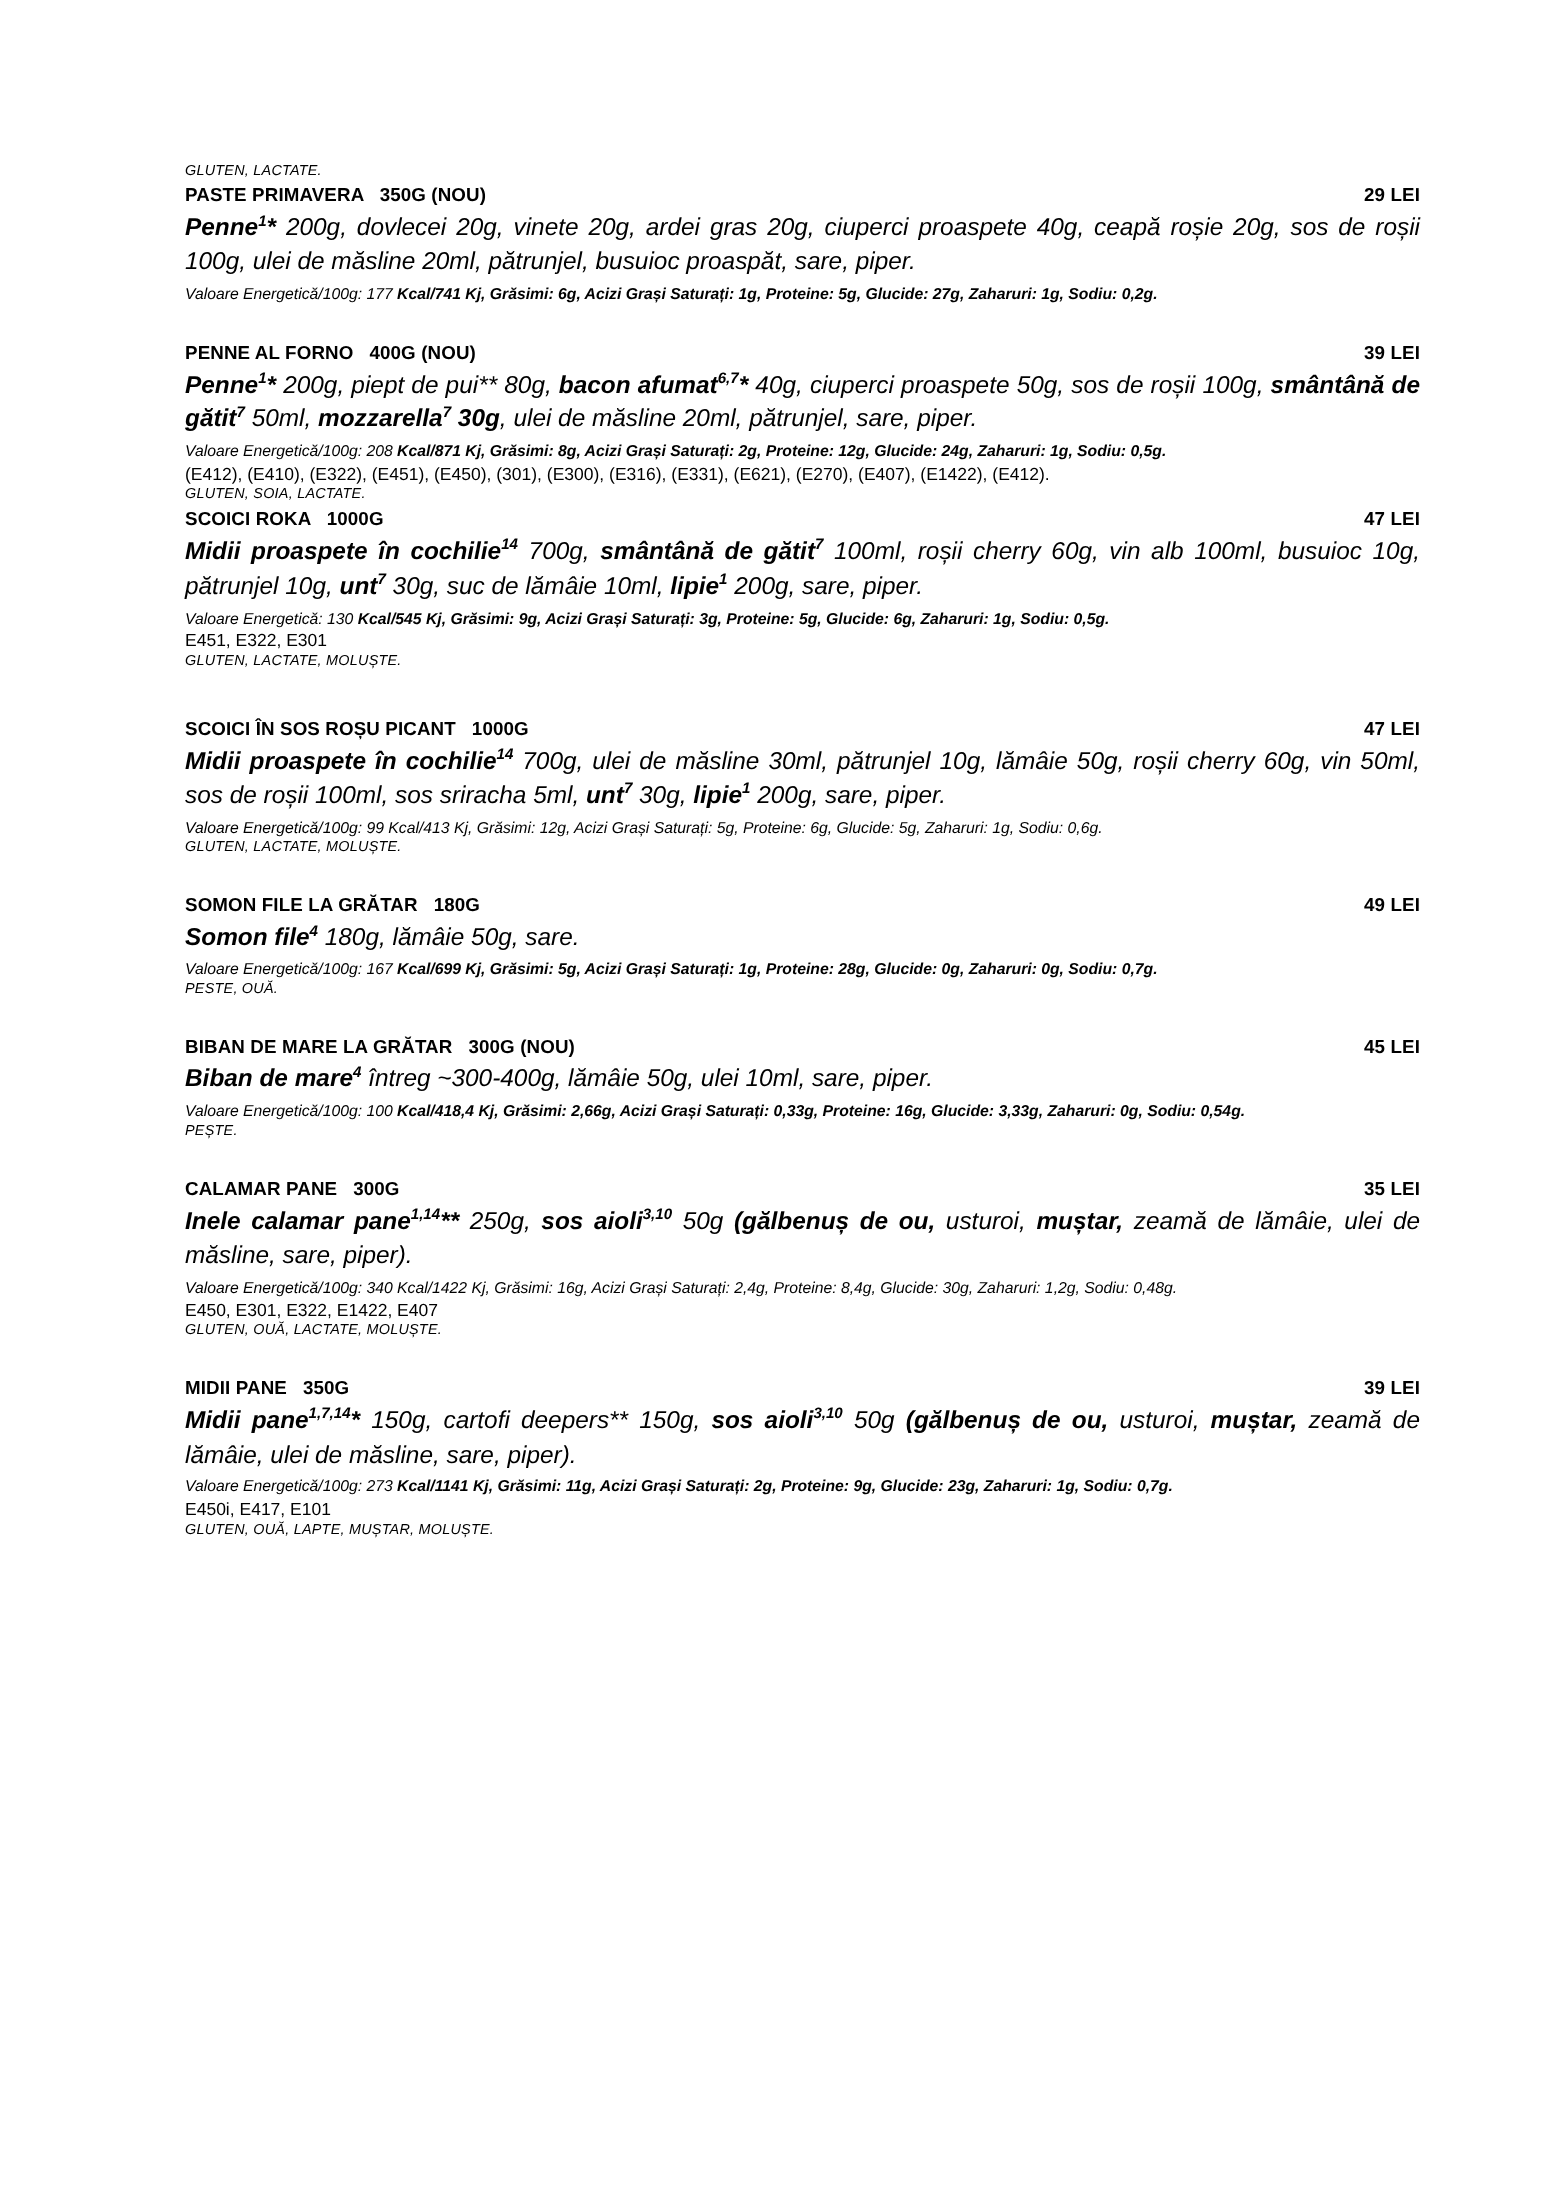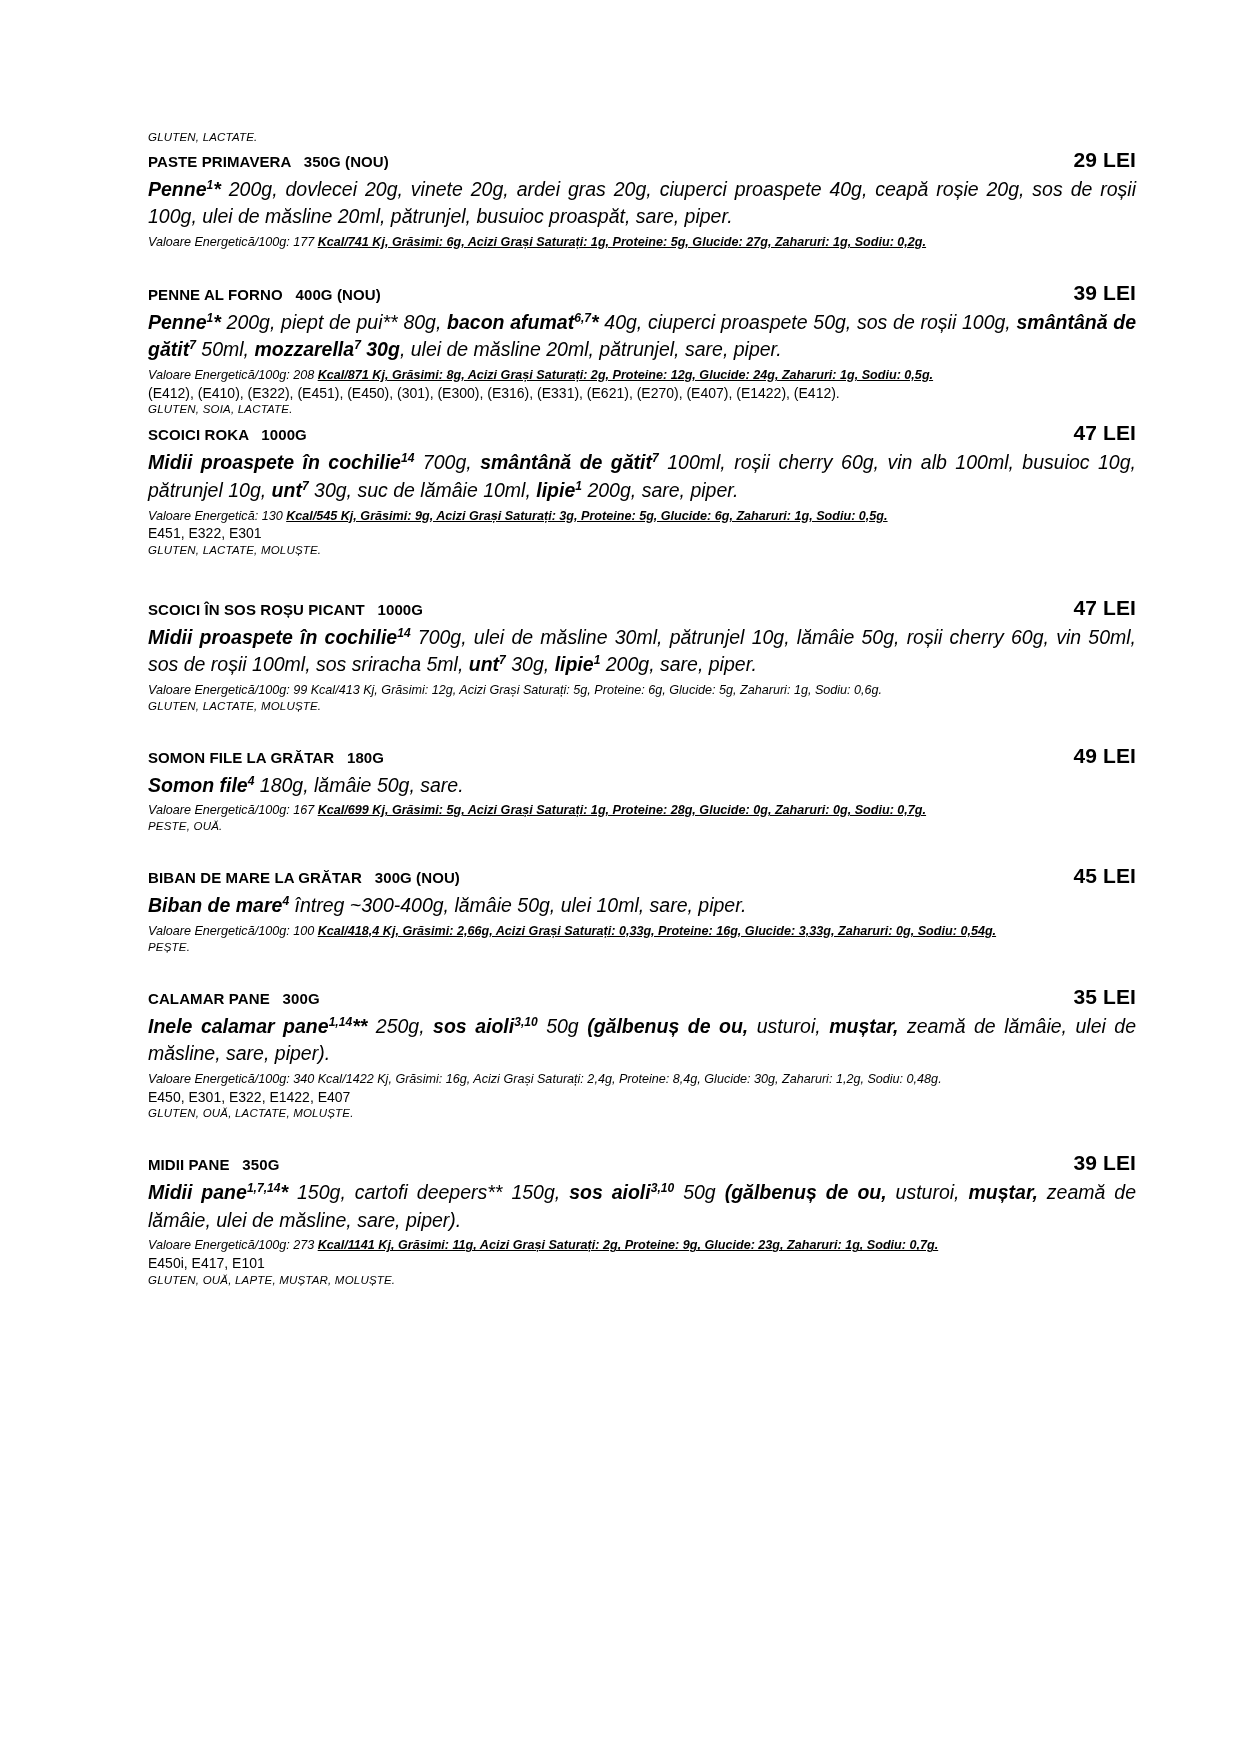--- a/index.html
+++ b/index.html
@@ -36,21 +36,21 @@
     justify-content: space-between;
     margin: 0 0 4px 0;
   }
   .item-name {
     font-size: 15px;
     font-weight: bold;
     letter-spacing: 0.1px;
     white-space: pre;
   }
   .item-price {
-    font-size: 21px;
+    font-size: 15px;
     font-weight: bold;
     letter-spacing: 0.1px;
     white-space: nowrap;
     padding-left: 20px;
   }
   .item-desc {
     font-size: 19.5px;
     font-style: italic;
     line-height: 1.42;
     margin: 0 0 3px 0;
@@ -64,21 +64,20 @@
     text-align: right;
   }
   .nutri {
     font-size: 12.6px;
     font-style: italic;
     line-height: 1.34;
     margin: 0;
   }
   .nutri b {
     font-weight: bold;
-    text-decoration: underline;
   }
   .ecodes {
     font-size: 14px;
     line-height: 1.3;
     margin: 0;
   }
   .allergens {
     font-size: 11.5px;
     font-style: italic;
     letter-spacing: 0.2px;

